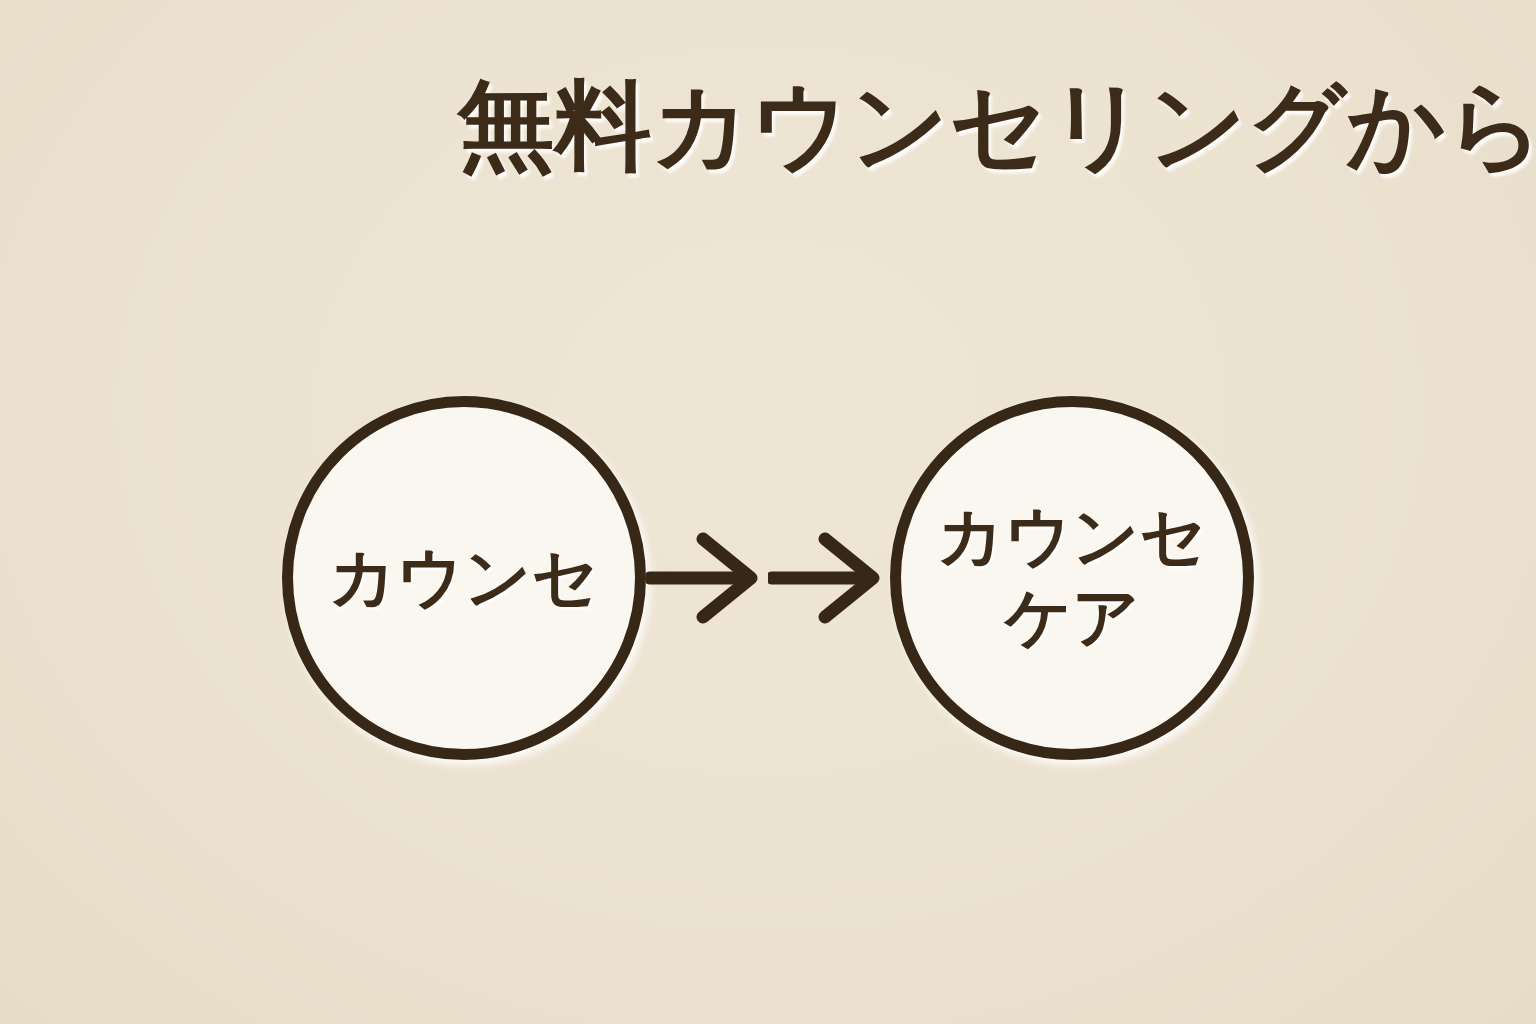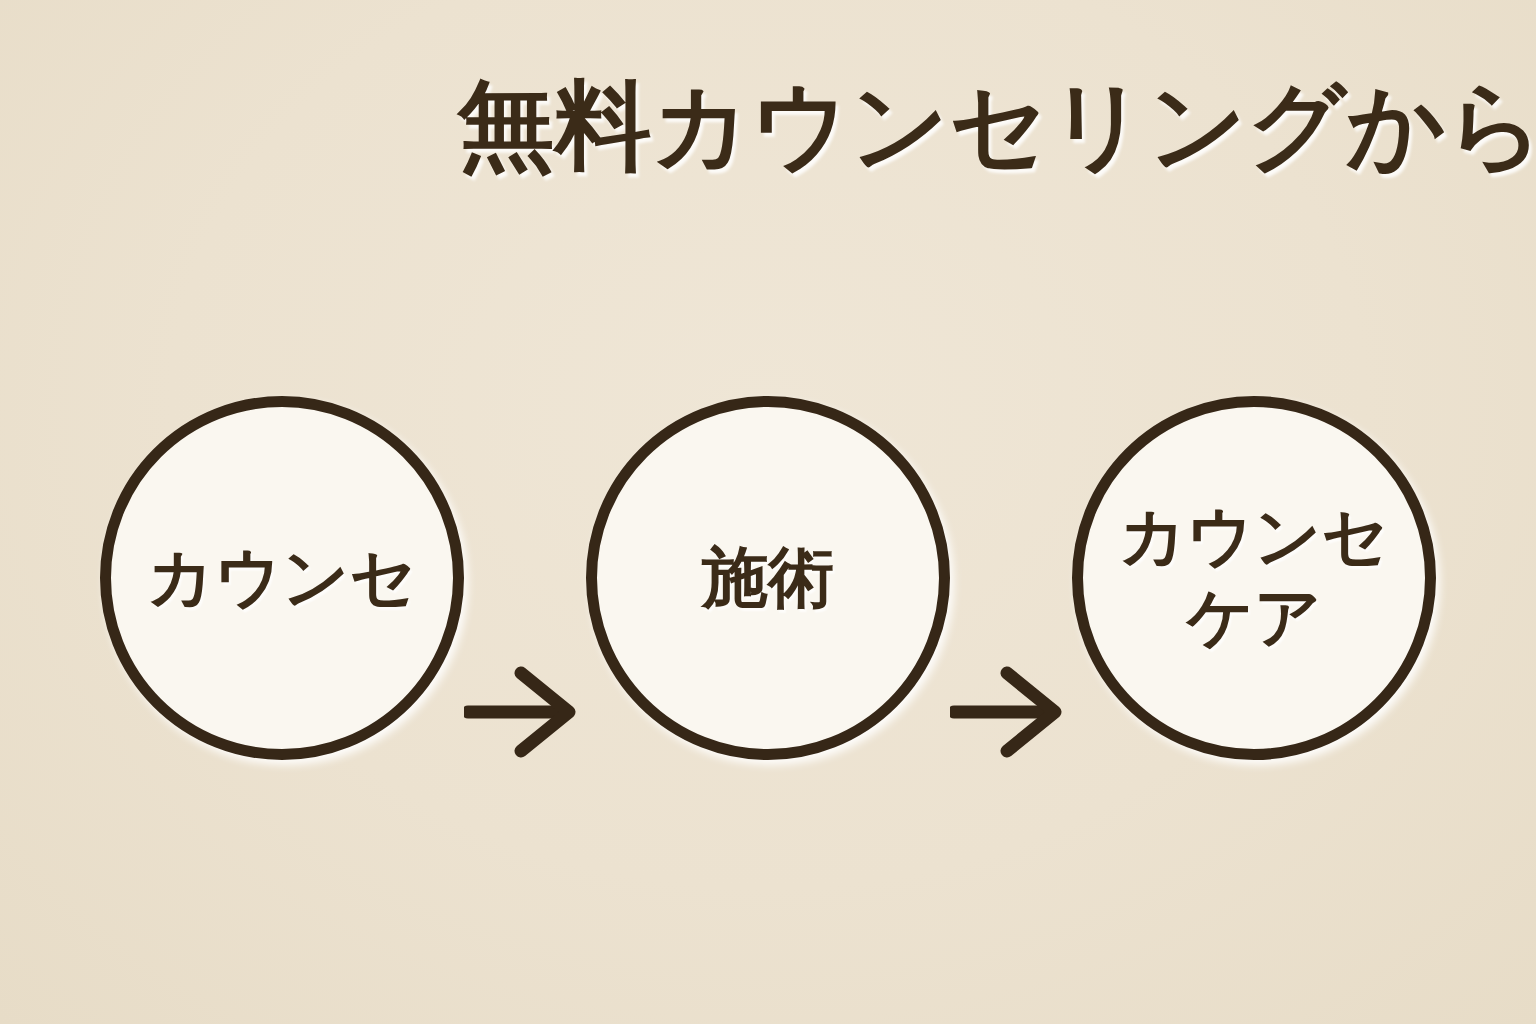--- a/index.html
+++ b/index.html
@@ -34,21 +34,21 @@
     white-space: nowrap;
   }
 
   .flow {
     position: absolute;
     top: 396px;
     left: 0;
     width: 100%;
     display: flex;
     justify-content: center;
-    align-items: flex-end;
+    align-items: center;
   }
 
   .circle {
     width: 364px;
     height: 364px;
     box-sizing: border-box;
     border: 11px solid #362717;
     border-radius: 50%;
     background: #faf7f0;
     display: flex;
@@ -101,23 +101,20 @@
     <span class="label-line">カウンセ</span>
   </div>
 
   <div class="arrow">
     <svg viewBox="0 0 122 96" xmlns="http://www.w3.org/2000/svg" aria-hidden="true">
       <line x1="4" y1="48" x2="100" y2="48"></line>
       <polyline points="57,9 105,48 57,87"></polyline>
     </svg>
   </div>
 
-  <div class="circle">
-    <span class="label-line">施術</span>
-  </div>
 
   <div class="arrow">
     <svg viewBox="0 0 122 96" xmlns="http://www.w3.org/2000/svg" aria-hidden="true">
       <line x1="4" y1="48" x2="100" y2="48"></line>
       <polyline points="57,9 105,48 57,87"></polyline>
     </svg>
   </div>
 
   <div class="circle">
     <span class="label-line">カウンセ</span>

